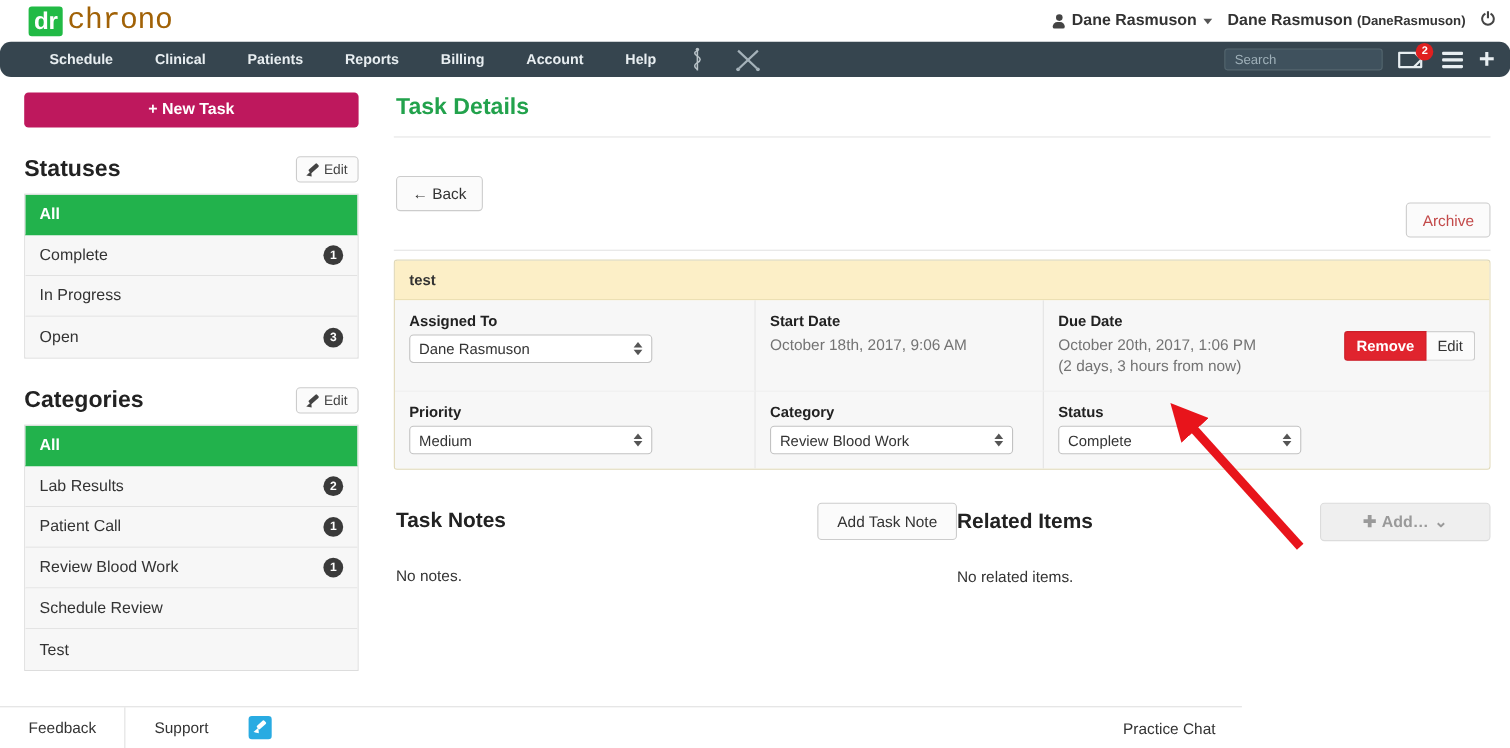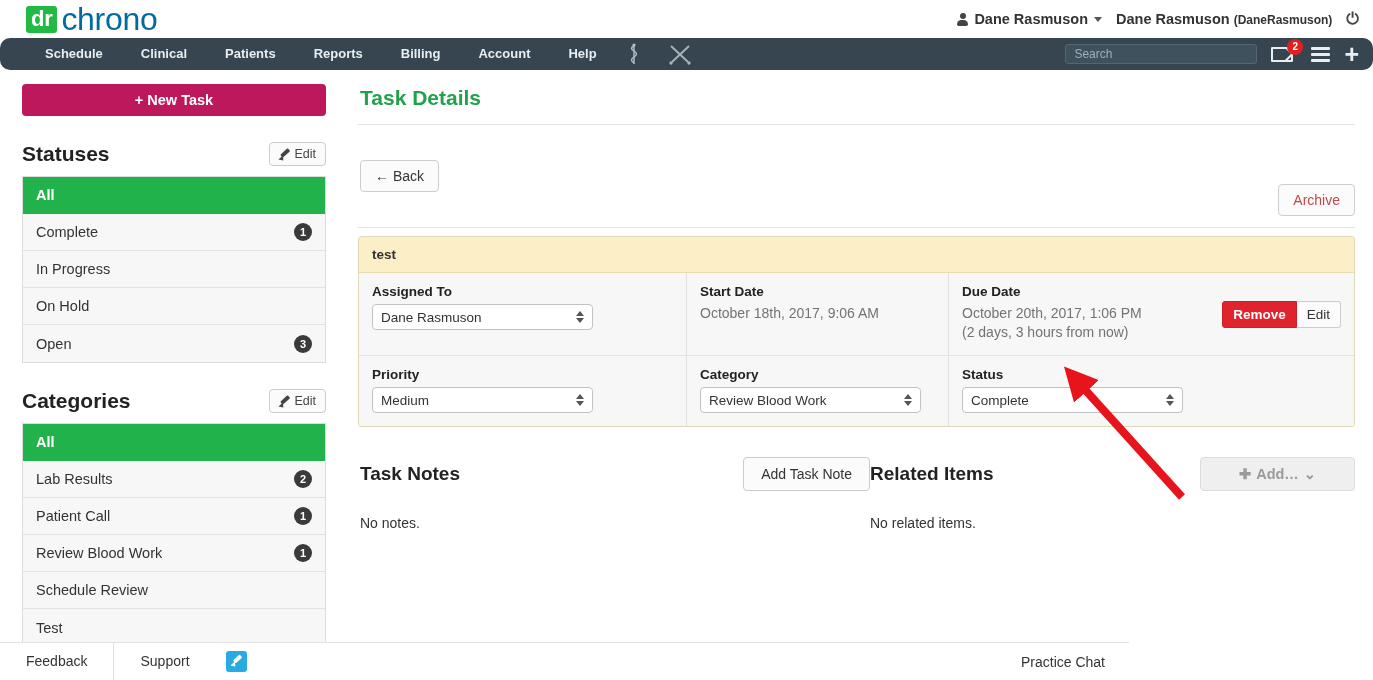--- a/index.html
+++ b/index.html
@@ -30,21 +30,21 @@
   .logo-dr {
     background: #21ba45;
     color: #fff;
     font-weight: bold;
     padding: 1px 5px 2px 5px;
     border-radius: 3px;
     font-size: 22px;
     line-height: 24px;
     margin-right: 4px;
   }
-  .logo-chrono { color: #0369a1; font-size: 32px; }
+  .logo-chrono { color: #a16207; font-size: 27px; font-family: Liberation Mono, monospace; }
 
   .topbar-right {
     margin-left: auto;
     display: flex;
     align-items: center;
     gap: 14px;
     margin-right: 14px;
     font-size: 14.5px;
     font-weight: bold;
     color: #333;
@@ -93,21 +93,21 @@
     cursor: pointer;
     white-space: nowrap;
   }
   .nav-icons { display:flex; align-items:center; margin-left: 10px; gap: 26px; }
   .nav-icon { cursor:pointer; opacity:.85; display:flex; align-items:center;}
 
   .navbar-right {
     margin-left: auto; display:flex; align-items:center; gap: 14px; margin-right: 14px;
   }
   .search-box {
-    width: 192px; height: 20px;
+    width: 144px; height: 20px;
     background: #3f515d;
     border: 1px solid #54666f;
     border-radius: 3px;
     color: #aebcc4;
     font-size: 12px;
     padding: 0 8px;
     outline: none;
     font-family: "Liberation Sans", sans-serif;
   }
   .search-box::placeholder { color:#9fb0b9; }
@@ -417,23 +417,20 @@
         <span>All</span>
       </div>
       <div class="list-item">
         <span>Complete</span>
         <span class="count-badge">1</span>
       </div>
       <div class="list-item">
         <span>In Progress</span>
       </div>
       <div class="list-item">
-        <span>On Hold</span>
-      </div>
-      <div class="list-item">
         <span>Open</span>
         <span class="count-badge">3</span>
       </div>
     </div>
 
     <div class="section-head">
       <div class="section-title">Categories</div>
       <button class="btn-edit">
         <span class="pencil"></span>
         <span>Edit</span>

